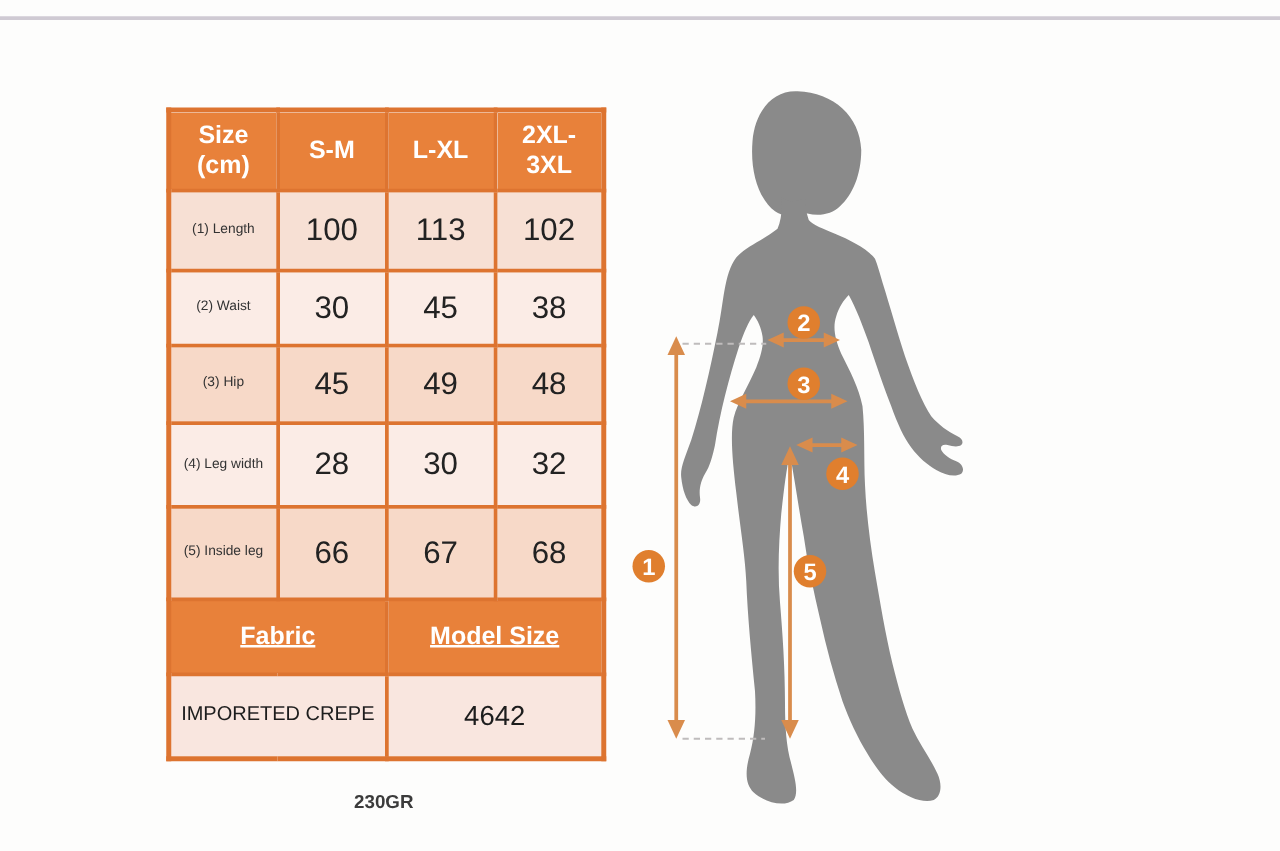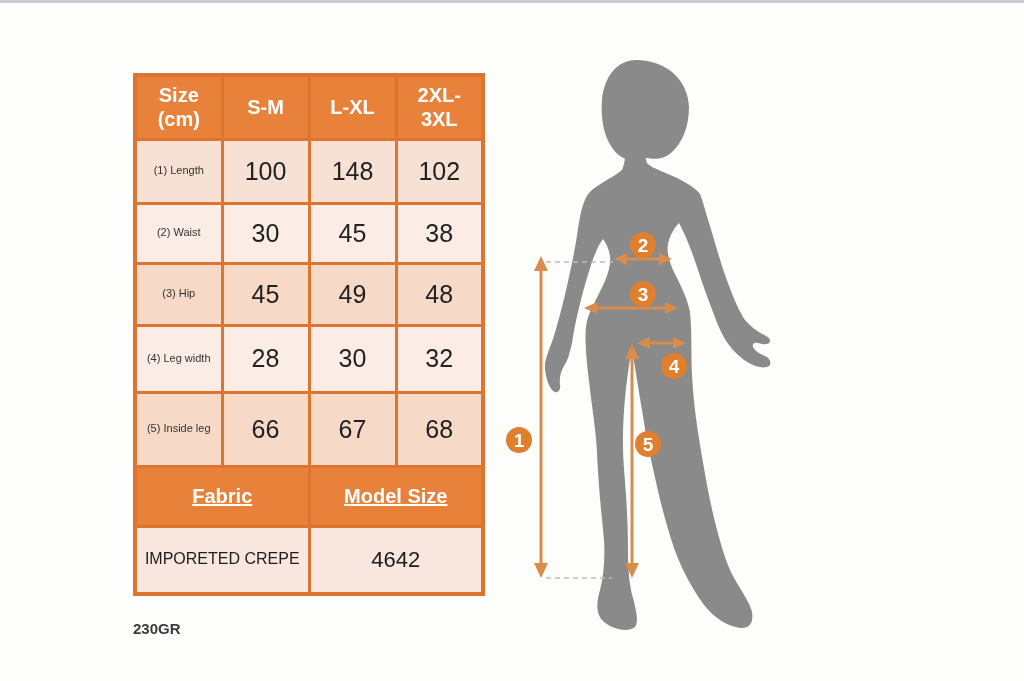--- a/index.html
+++ b/index.html
@@ -16,21 +16,21 @@
     --body-text:#222222;
     --page-bg:#fdfdfc;
   }
   html,body{margin:0;padding:0;}
   body{
     width:1024px;height:681px;
     background:var(--page-bg);
     font-family:"Liberation Sans", sans-serif;
     position:relative;overflow:hidden;
   }
-  .page{position:absolute;inset:0;}
+  .page{position:absolute;inset:0;margin-top:13px;}
   .top-line{position:absolute;top:0;left:0;width:1024px;height:3px;background:#cfcad3;}
 
   table.size-table{
     position:absolute;left:133px;top:73px;width:348px;
     border-collapse:collapse;table-layout:fixed;
     border:4px solid var(--table-border);
   }
   table.size-table td, table.size-table th{
     border:3px solid var(--table-border);
     text-align:center;vertical-align:middle;
@@ -56,21 +56,21 @@
     background:var(--accent-orange);color:var(--header-text);
     font-size:20px;font-weight:bold;text-decoration:underline;
   }
   tr.fabric-val{height:68px;}
   tr.fabric-val td{background:var(--fabric-row-bg);color:#1d1d1d;}
   td.fabric-value{font-size:16px;line-height:1.3;}
   td.model-code-value{font-size:22px;}
 
   .weight-note{
     position:absolute;left:133px;top:620px;width:348px;
-    text-align:left;font-size:15px;font-weight:bold;color:#3b3b3b;
+    text-align:center;font-size:15px;font-weight:bold;color:#3b3b3b;
   }
 
   svg.diagram{position:absolute;inset:0;}
   .sil{fill:var(--silhouette-gray);}
   .arrow-line{stroke:var(--arrow-orange);stroke-width:3;fill:none;}
   .arrow-head{fill:var(--arrow-orange);stroke:none;}
   .dash{stroke:#bfbcbc;stroke-width:1.6;stroke-dasharray:5 4;fill:none;}
   .marker-circle{fill:var(--marker-orange);}
   .marker-num{
     fill:#ffffff;font-family:"Liberation Sans", sans-serif;
@@ -93,21 +93,21 @@
     <tbody>
       <tr class="head-row">
         <th>Size (cm)</th>
         <th>S-M</th>
         <th>L-XL</th>
         <th>2XL-3XL</th>
       </tr>
       <tr class="r1">
         <td class="row-label">(1) Length</td>
         <td class="val">100</td>
-        <td class="val">148</td>
+        <td class="val">113</td>
         <td class="val">102</td>
       </tr>
       <tr class="r2">
         <td class="row-label">(2) Waist</td>
         <td class="val">30</td>
         <td class="val">45</td>
         <td class="val">38</td>
       </tr>
       <tr class="r3">
         <td class="row-label">(3) Hip</td>

